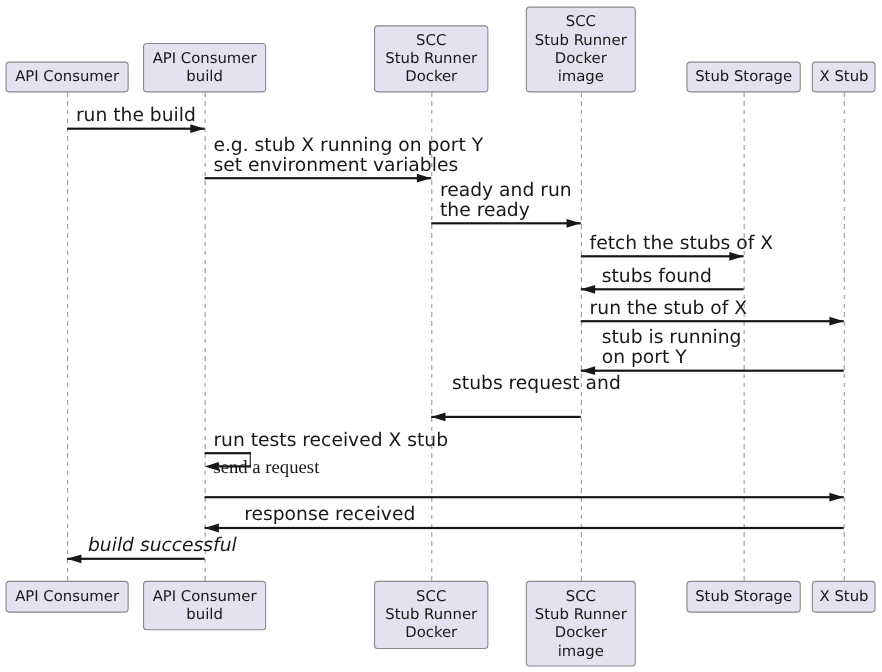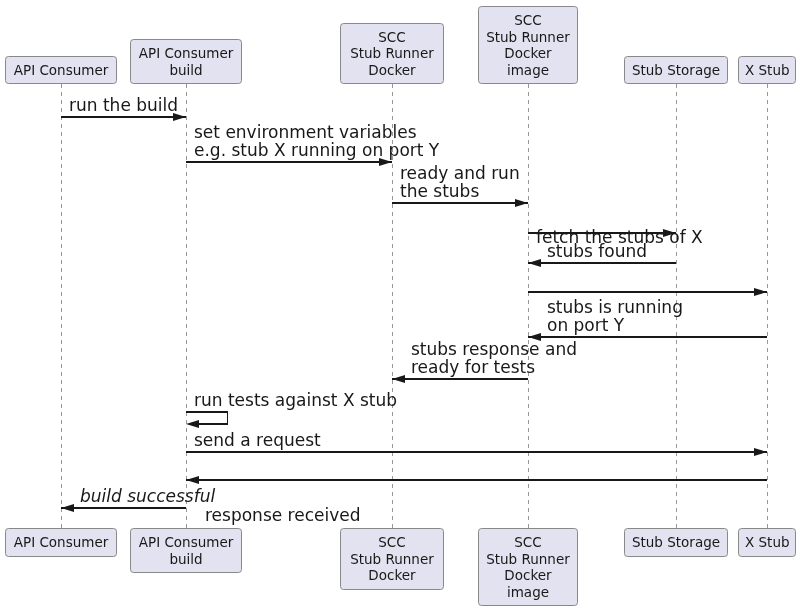--- a/index.html
+++ b/index.html
@@ -127,68 +127,70 @@
     </div>
     <div class="lifeline" style="left: 766.5px; top: 84px; height: 444px;"></div>
     <div class="msg-line" style="left: 61px; top: 116.4px; width: 125px;"></div>
     <div class="arrowhead right" style="left: 173px; top: 112.5px;"></div>
     <div class="msg-label" style="left: 69px; top: 96px;">
       <span>run the build</span>
     </div>
     <div class="msg-line" style="left: 186px; top: 161.4px; width: 206px;"></div>
     <div class="arrowhead right" style="left: 379px; top: 157.5px;"></div>
     <div class="msg-label" style="left: 194px; top: 123px;">
+      <span>e.g. stub X running on port Y</span>
       <span>set environment variables</span>
-      <span>e.g. stub X running on port Y</span>
     </div>
     <div class="msg-line" style="left: 392px; top: 202.4px; width: 136px;"></div>
     <div class="arrowhead right" style="left: 515px; top: 198.5px;"></div>
     <div class="msg-label" style="left: 400px; top: 164px;">
       <span>ready and run</span>
-      <span>the stubs</span>
+      <span>the ready</span>
     </div>
     <div class="msg-line" style="left: 528px; top: 232.4px; width: 148px;"></div>
     <div class="arrowhead right" style="left: 663px; top: 228.5px;"></div>
-    <div class="msg-label" style="left: 536px; top: 212px; margin-top: 16px;">
+    <div class="msg-label" style="left: 536px; top: 212px;">
       <span>fetch the stubs of X</span>
     </div>
     <div class="msg-line" style="left: 528px; top: 262.4px; width: 148px;"></div>
     <div class="arrowhead left" style="left: 528px; top: 258.5px;"></div>
     <div class="msg-label" style="left: 547px; top: 242px;">
       <span>stubs found</span>
     </div>
     <div class="msg-line" style="left: 528px; top: 291.4px; width: 239px;"></div>
     <div class="arrowhead right" style="left: 754px; top: 287.5px;"></div>
+    <div class="msg-label" style="left: 536px; top: 271px;">
+      <span>run the stub of X</span>
+    </div>
     <div class="msg-line" style="left: 528px; top: 336.4px; width: 239px;"></div>
     <div class="arrowhead left" style="left: 528px; top: 332.5px;"></div>
     <div class="msg-label" style="left: 547px; top: 298px;">
-      <span>stubs is running</span>
+      <span>stub is running</span>
       <span>on port Y</span>
     </div>
     <div class="msg-line" style="left: 392px; top: 378.4px; width: 136px;"></div>
     <div class="arrowhead left" style="left: 392px; top: 374.5px;"></div>
     <div class="msg-label" style="left: 411px; top: 340px;">
-      <span>stubs response and</span>
-      <span>ready for tests</span>
+      <span>stubs request and</span>
     </div>
     <div class="msg-line" style="left: 186px; top: 411.4px; width: 42px;"></div>
     <div class="msg-vline" style="left: 226.8px; top: 411.4px; height: 13.2px;"></div>
     <div class="msg-line" style="left: 199px; top: 423.4px; width: 29px;"></div>
     <div class="arrowhead left" style="left: 186px; top: 419.5px;"></div>
     <div class="msg-label" style="left: 194px; top: 391px;">
-      <span>run tests against X stub</span>
+      <span>run tests received X stub</span>
     </div>
     <div class="msg-line" style="left: 186px; top: 451.4px; width: 581px;"></div>
     <div class="arrowhead right" style="left: 754px; top: 447.5px;"></div>
-    <div class="msg-label" style="left: 194px; top: 431px;">
+    <div class="msg-label" style="left: 194px; top: 416px; font-family: Liberation Serif, serif;">
       <span>send a request</span>
     </div>
     <div class="msg-line" style="left: 186px; top: 479.4px; width: 581px;"></div>
     <div class="arrowhead left" style="left: 186px; top: 475.5px;"></div>
-    <div class="msg-label" style="left: 205px; top: 459px; margin-top: 47px;">
+    <div class="msg-label" style="left: 222px; top: 459px;">
       <span>response received</span>
     </div>
     <div class="msg-line" style="left: 61px; top: 507.4px; width: 125px;"></div>
     <div class="arrowhead left" style="left: 61px; top: 503.5px;"></div>
     <div class="msg-label" style="left: 80px; top: 487px; font-style: italic;">
       <span>build successful</span>
     </div>
   </div>
 
 </body></html>

